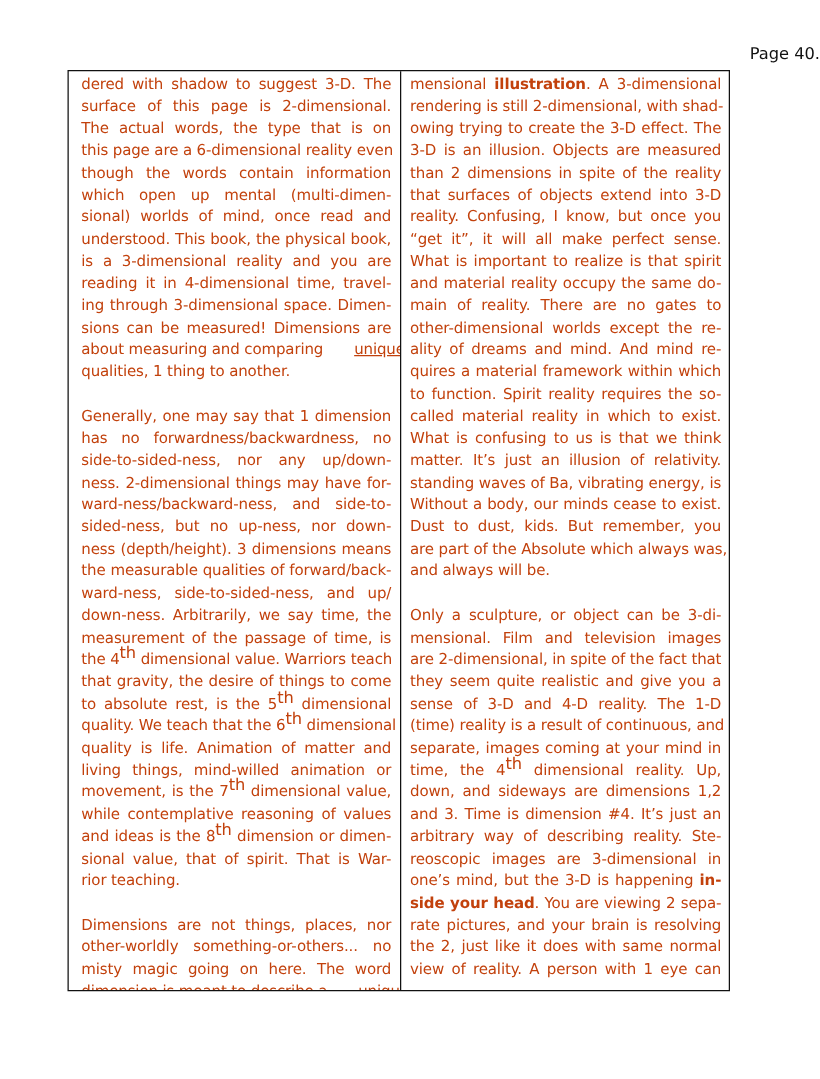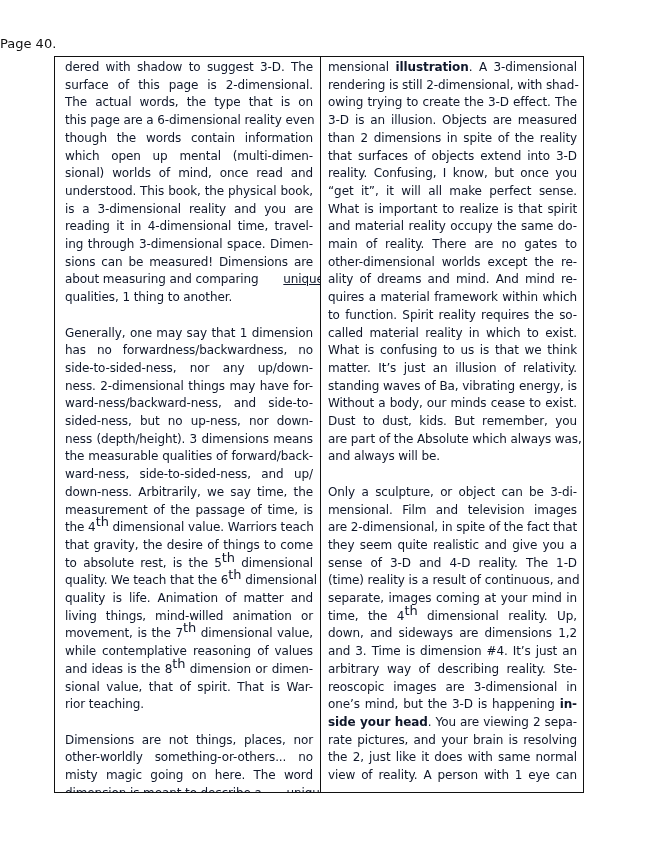--- a/index.html
+++ b/index.html
@@ -1,28 +1,28 @@
 <!DOCTYPE html>
 <html><head>
 <meta charset="utf-8">
 <style>
   html, body { margin: 0; padding: 0; background: #ffffff; }
   body { width: 656px; height: 863px; position: relative; overflow: hidden; }
   .page-num {
-    position: absolute; top: 36px; left: 0; width: 656px; text-align: left;
+    position: absolute; top: 36px; left: 0; width: 656px; text-align: right;
     font-family: "DejaVu Sans", sans-serif; font-size: 13px; color: #111;
   }
   .table {
     position: absolute; left: 54px; top: 56px; width: 530px; height: 737px;
     border: 1px solid #111; box-sizing: border-box; display: flex;
   }
   .col {
     box-sizing: border-box; height: 100%; overflow: hidden;
     font-family: "DejaVu Sans", sans-serif; font-size: 12px; line-height: 17.7px;
-    color: #0f172a; text-align: justify; letter-spacing: -0.1px;
+    color: #c2410c; text-align: justify; letter-spacing: -0.1px;
   }
   .col.left { width: 266px; border-right: 1px solid #111; padding: 2px 7px 0 10px; }
   .col.right { width: 262px; padding: 2px 6px 0 7px; }
   .line { display: block; white-space: nowrap; text-align-last: justify; text-align: justify; }
   .line.last { text-align-last: left; }
   .blank { display: block; height: 17.7px; }
   sup { font-size: 13px; line-height: 0; vertical-align: 5px; }
   b { font-weight: bold; }
   u { text-decoration: underline; margin-left: 21px; }
 </style>

